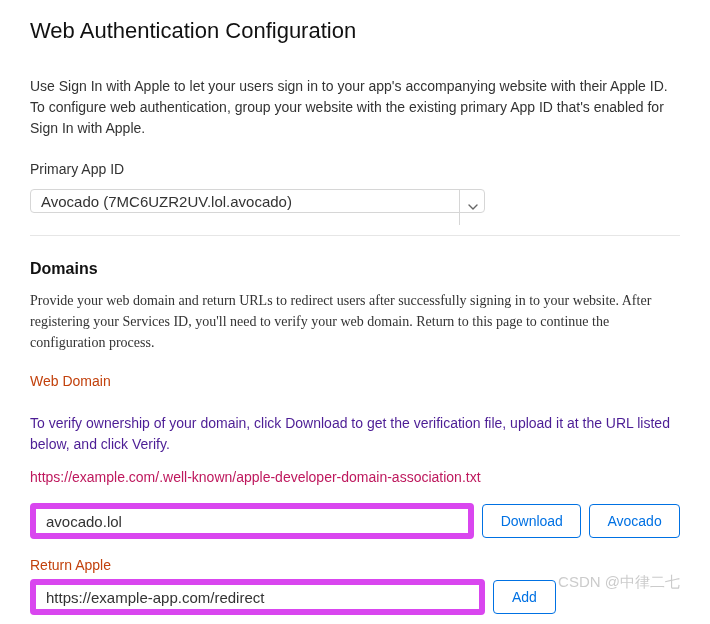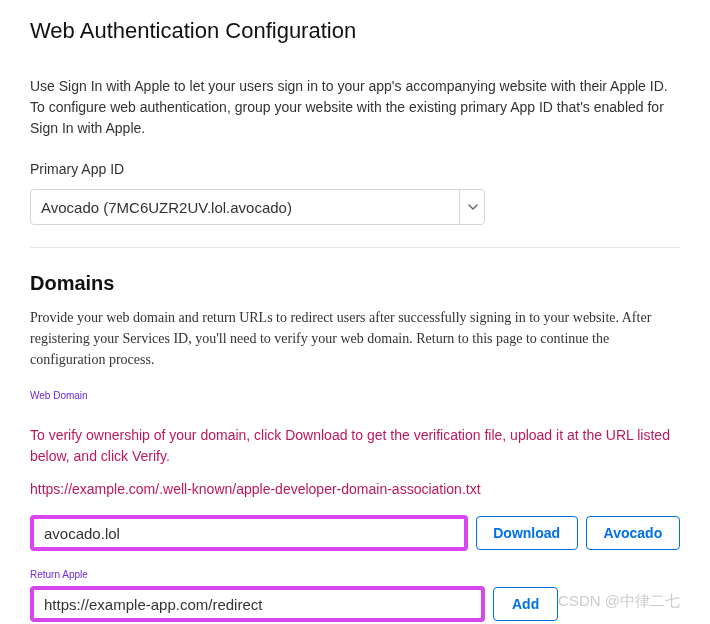--- a/index.html
+++ b/index.html
@@ -14,53 +14,53 @@
       padding: 18px 30px 30px 30px;
       color: #333;
     }
     h1 {
       font-size: 22px;
       font-weight: 400;
       color: #111;
       margin-bottom: 12px;
     }
     h2 {
-      font-size: 20px;
+      font-size: 16px;
       font-weight: 700;
       color: #111;
       margin-bottom: 12px;
     }
     .intro {
       font-size: 14px;
       line-height: 1.5;
       color: #333;
       margin-bottom: 22px;
       margin-top: 32px;
     }
     .field-label {
       font-size: 14px;
       color: #333;
       margin-bottom: 12px;
       display: block;
     }
     .field-sublabel {
       font-size: 14px;
       line-height: 1.5;
-      color: #be185d;
+      color: #4c1d95;
       margin-bottom: 14px;
       margin-top: 24px;
     }
     .select-wrap {
       position: relative;
       width: 455px;
       margin-bottom: 10px;
     }
     .select-input {
       width: 100%;
-      height: 36px;
+      height: 24px;
       border: 1px solid #d6d6d6;
       border-radius: 4px;
       padding: 0 36px 0 10px;
       font-size: 15px;
       color: #333;
       background: #fff;
       display: flex;
       align-items: center;
       cursor: pointer;
     }
@@ -95,21 +95,21 @@
     }
     .row {
       display: flex;
       align-items: center;
       gap: 8px;
       margin-bottom: 18px;
     }
     .text-input {
       width: 455px;
       height: 36px;
-      border: 4px solid #d946ef;
+      border: 6px solid #d946ef;
       border-radius: 4px;
       padding: 0 10px;
       font-size: 15px;
       color: #333;
       background: #fff;
       font-family: inherit;
     }
     .btn {
       height: 34px;
       min-width: 60px;
@@ -117,37 +117,36 @@
       border: 1px solid #0071e3;
       border-radius: 4px;
       background: #fff;
       color: #0071e3;
       font-size: 14px;
       font-family: inherit;
       cursor: pointer;
       display: inline-flex;
       align-items: center;
       justify-content: center;
-      font-weight: bold;
     }
     .watermark {
       position: absolute;
       right: 30px;
-      top: 592px;
+      top: 573px;
       font-size: 15px;
       color: rgba(160,160,160,0.55);
       pointer-events: none;
       user-select: none;
     }
     .group {
       margin-bottom: 4px;
     }
     .group-label {
-      font-size: 10px;
-      color: #6d28d9;
+      font-size: 14px;
+      color: #c2410c;
       margin-bottom: 6px;
     }
   </style>
 </head>
 <body>
 
 <h1>Web Authentication Configuration</h1>
 <p class="intro">Use Sign In with Apple to let your users sign in to your app's accompanying website with their Apple ID. To configure web authentication, group your website with the existing primary App ID that's enabled for Sign In with Apple.</p>
 
 <label class="field-label">Primary App ID</label>

